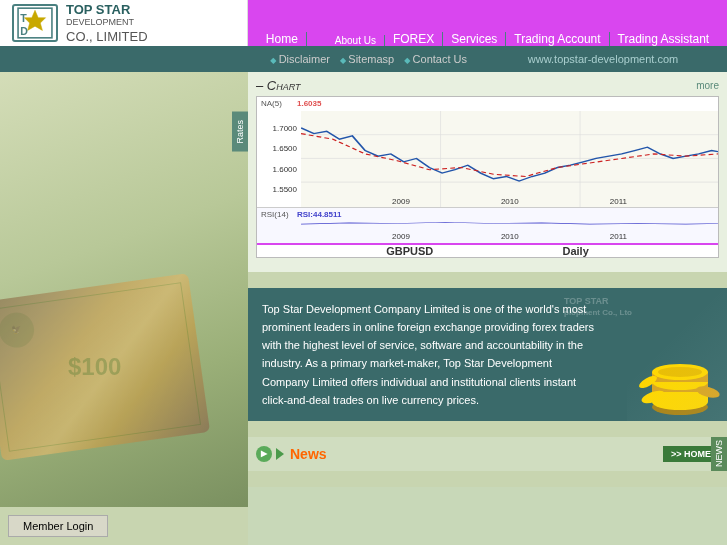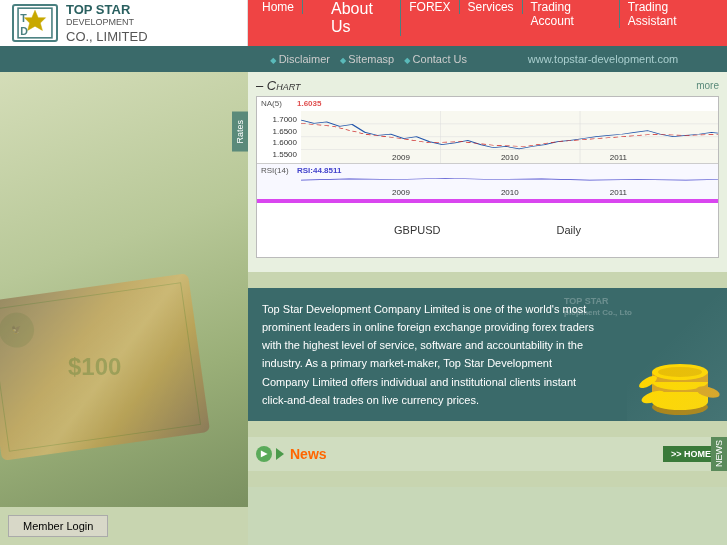--- a/index.html
+++ b/index.html
@@ -47,23 +47,23 @@
         <polygon points="17,3 20,10 27,10 22,15 24,22 17,18 10,22 12,15 7,10 14,10" fill="#c8a800" stroke="#c8a800" stroke-width="0.5"></polygon>
         <text x="3" y="26" font-size="10" fill="#4a8080" font-weight="bold">D</text>
       </svg>
     </div>
     <div>
       <div style="font-size:13px; font-weight:bold; color:#2a6060; line-height:1.2;">TOP STAR</div>
       <div style="font-size:9px; color:#555; line-height:1.3;">DEVELOPMENT</div>
       <div style="font-size:13px; color:#555;">CO., LIMITED</div>
     </div>
   </div>
-  <div id="nav-bar" style="flex:1; background:#ef4444; display:flex; align-items:flex-start; justify-content:center; padding:0 6px;">
+  <div id="nav-bar" style="flex:1; background:#d946ef; display:flex; align-items:flex-end; justify-content:center; padding:0 6px;">
     <a href="#" style="color:#fff; text-decoration:none; font-size:12px; padding:0 8px; border-right:1px solid #4a8080;">Home</a>
-    <a href="#" style="color:#fff; text-decoration:none; font-size:16px; padding:0 8px; border-right:1px solid #4a8080;margin-left:20px;">About Us</a>
+    <a href="#" style="color:#fff; text-decoration:none; font-size:10px; padding:0 8px; border-right:1px solid #4a8080;margin-left:20px;">About Us</a>
     <a href="#" style="color:#fff; text-decoration:none; font-size:12px; padding:0 8px; border-right:1px solid #4a8080;">FOREX</a>
     <a href="#" style="color:#fff; text-decoration:none; font-size:12px; padding:0 8px; border-right:1px solid #4a8080;">Services</a>
     <a href="#" style="color:#fff; text-decoration:none; font-size:12px; padding:0 8px; border-right:1px solid #4a8080;">Trading Account</a>
     <a href="#" style="color:#fff; text-decoration:none; font-size:12px; padding:0 8px;">Trading Assistant</a>
   </div>
 </div>
 
 <div id="sub-header" style="height:26px; background:#3a6a6a; display:flex; align-items:center;">
   <div style="flex:1; display:flex; align-items:center; justify-content:flex-end; padding-right:12px; gap:10px;">
     <span style="color:#ccc; font-size:11px; cursor:pointer;"><span style="color:#5ababa; font-size:8px;">◆ </span><span>Disclaimer</span></span>
@@ -146,21 +146,21 @@
               <polyline points="0,10 30,8 60,9 90,7 120,9 150,8 180,10 210,9 240,10 260,9" fill="none" stroke="#4444cc" stroke-width="1"></polyline>
             </svg>
           </div>
           <div style="position:absolute; bottom:2px; left:44px; right:0; display:flex; justify-content:space-evenly; font-size:8px; color:#333;">
             <span>2009</span>
             <span>2010</span>
             <span>2011</span>
           </div>
         </div>
 
-        <div style="display:flex; justify-content:space-evenly; font-size:11px; color:#333; padding:21px; border-top:4px solid #d946ef; font-weight:normal;">
+        <div style="display:flex; justify-content:space-evenly; font-size:11px; color:#333; padding:0; border-top:2px solid #d946ef; font-weight:bold;">
           <span>GBPUSD</span>
           <span>Daily</span>
         </div>
       </div>
     </div>
 
     <div id="desc-section" style="background:#3a6a6a; padding:12px 14px; position:relative; overflow:hidden; min-height:115px;">
       <div style="position:absolute; right:95px; top:8px; font-size:9px; color:rgba(255,255,255,0.25); font-weight:bold; line-height:1.3;">
         <div>TOP STAR</div>
         <div style="font-size:8px;">plopment Co., Lto</div>

